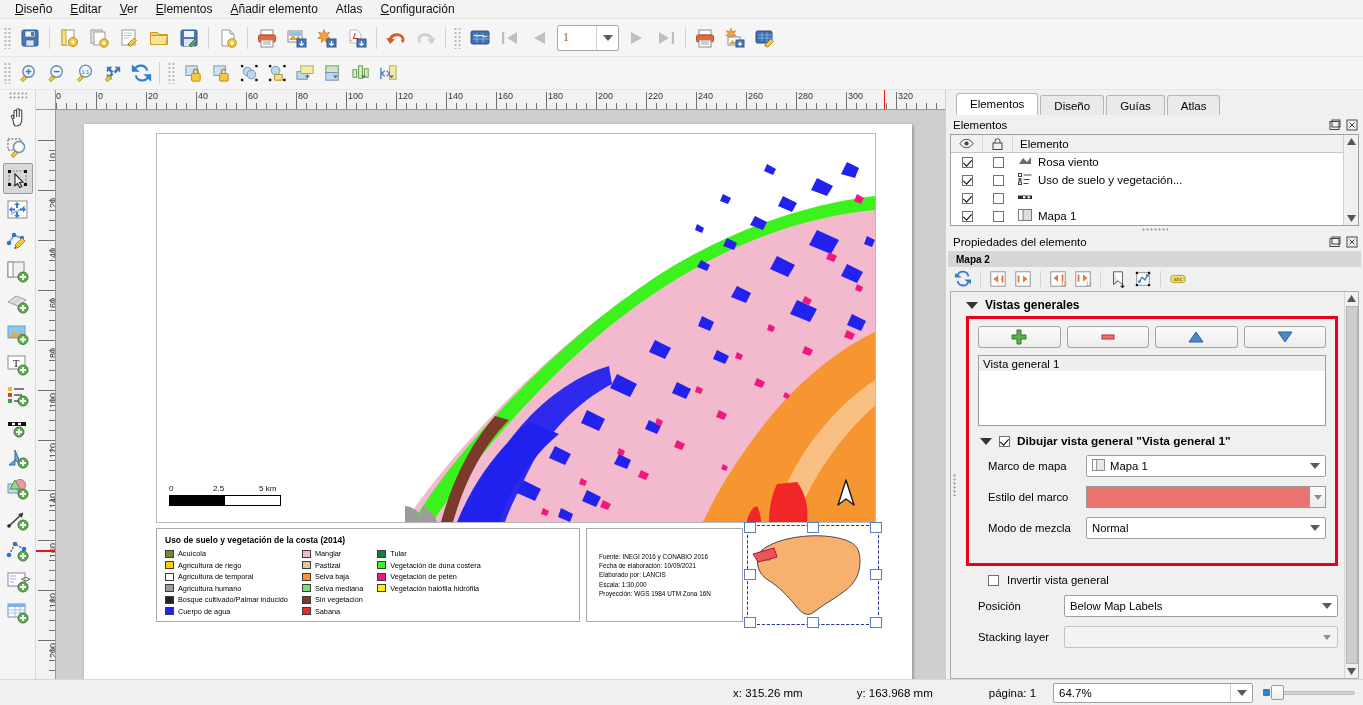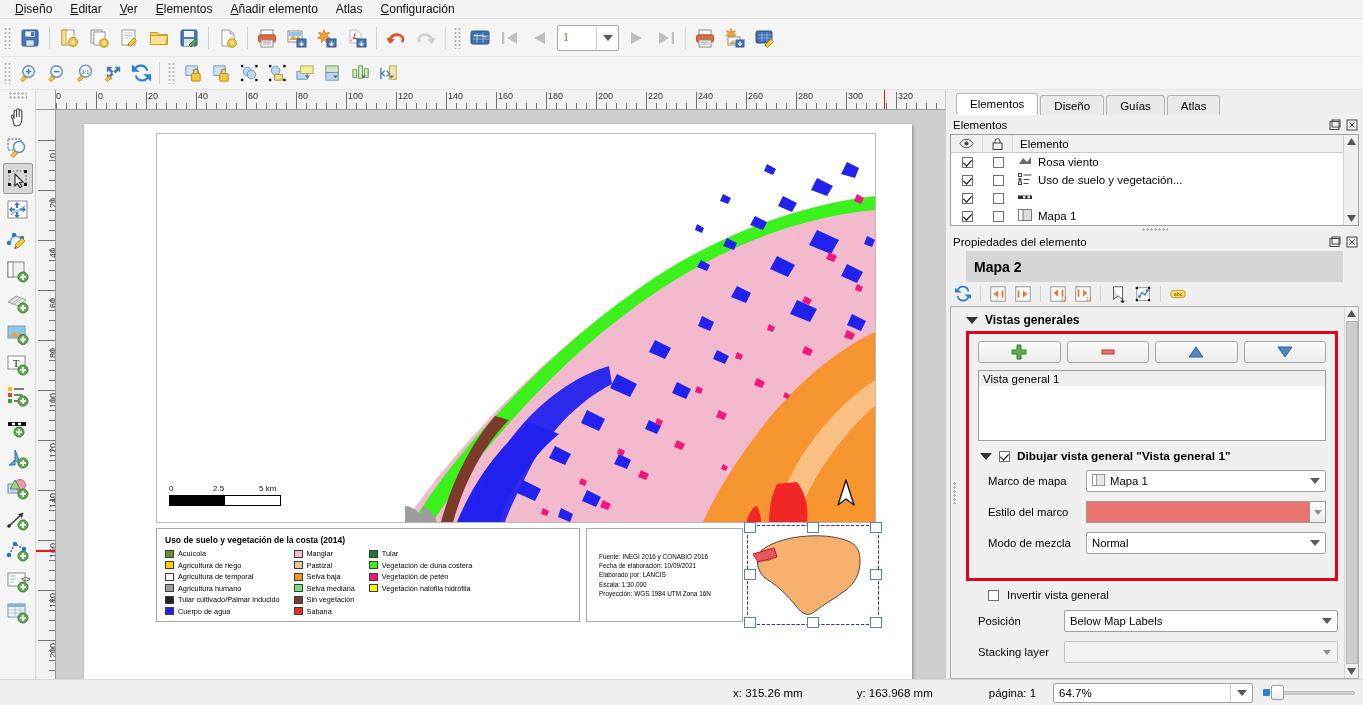--- a/index.html
+++ b/index.html
@@ -106,21 +106,21 @@
   .itrow .c2 { width:30px; display:flex; justify-content:center; }
   .itrow .c3 { flex:1 1 auto; display:flex; align-items:center; gap:6px; padding-left:5px; font-size:11.5px;}
   .chk { width:11px; height:11px; border:1px solid #707070; background:#fff; position:relative; }
   .chk.on:after { content:""; position:absolute; left:2px; top:0px; width:4px; height:7px; border:solid #000; border-width:0 1.7px 1.7px 0; transform:rotate(42deg); }
   .vscroll { width:15px; background:#f0f0f0; border-left:1px solid #d0d0d0; display:flex; flex-direction:column; align-items:center; justify-content:space-between; }
   .sbtn { width:13px; height:13px; display:flex; align-items:center; justify-content:center;}
   .griph { height:6px; display:flex; align-items:center; justify-content:center; background:#f0f0f0;}
   .griph i { width:26px; height:3px; background: radial-gradient(circle at 1.5px 1.5px, #b0b0b0 1px, transparent 1.2px) 0 0/4px 4px repeat; }
 
   .propstitle { height:19px; display:flex; align-items:center; padding:0 4px 0 7px; font-size:11.5px; flex:0 0 auto; }
-  .mapname { height:31px; background:#d6d6d6; display:flex; align-items:center; padding-left:8px; font-weight:bold; font-size:14px; margin:0 20px; flex:0 0 auto;}
+  .mapname { height:16px; background:#d6d6d6; display:flex; align-items:center; padding-left:8px; font-weight:bold; font-size:10px; margin:0 2px; flex:0 0 auto;}
   .proptools { height:24px; display:flex; align-items:center; padding-left:5px; gap:1px; flex:0 0 auto;}
   .ptb { width:24px; height:21px; display:flex; align-items:center; justify-content:center; border-radius:2px;}
 
   .propscroll { flex:1 1 auto; margin:0 4px 0 4px; border:1px solid #adadad; background:#f0f0f0; position:relative; overflow:hidden; display:flex; min-height:0;}
   .propbody { flex:1 1 auto; padding:6px 6px 0 8px; position:relative; min-width:0;}
   .dockdots { width:7px; display:flex; align-items:center; justify-content:center;}
   .dockdots i{ width:3px; height:22px; background: radial-gradient(circle at 1.5px 1.5px, #b0b0b0 1px, transparent 1.2px) 0 0/4px 4px repeat; }
 
   .sechdr { display:flex; align-items:center; gap:7px; font-weight:bold; font-size:12px; margin-bottom:4px;}
   .tri { width:0;height:0;border-left:6px solid transparent;border-right:6px solid transparent;border-top:7px solid #333; }
@@ -904,21 +904,21 @@
                     <div class="legrow">
                       <span class="swatch" style="background: rgb(255, 255, 255);"></span>
                       <span>Agricultura de temporal</span>
                     </div>
                     <div class="legrow">
                       <span class="swatch" style="background: rgb(156, 156, 156);"></span>
                       <span>Agricultura humano</span>
                     </div>
                     <div class="legrow">
                       <span class="swatch" style="background: rgb(34, 34, 34);"></span>
-                      <span>Tular cultivado/Palmar inducido</span>
+                      <span>Bosque cultivado/Palmar inducido</span>
                     </div>
                     <div class="legrow">
                       <span class="swatch" style="background: rgb(34, 34, 238);"></span>
                       <span>Cuerpo de agua</span>
                     </div>
                   </div>
                   <div class="legcol">
                     <div class="legrow">
                       <span class="swatch" style="background: rgb(243, 185, 205);"></span>
                       <span>Manglar</span>

